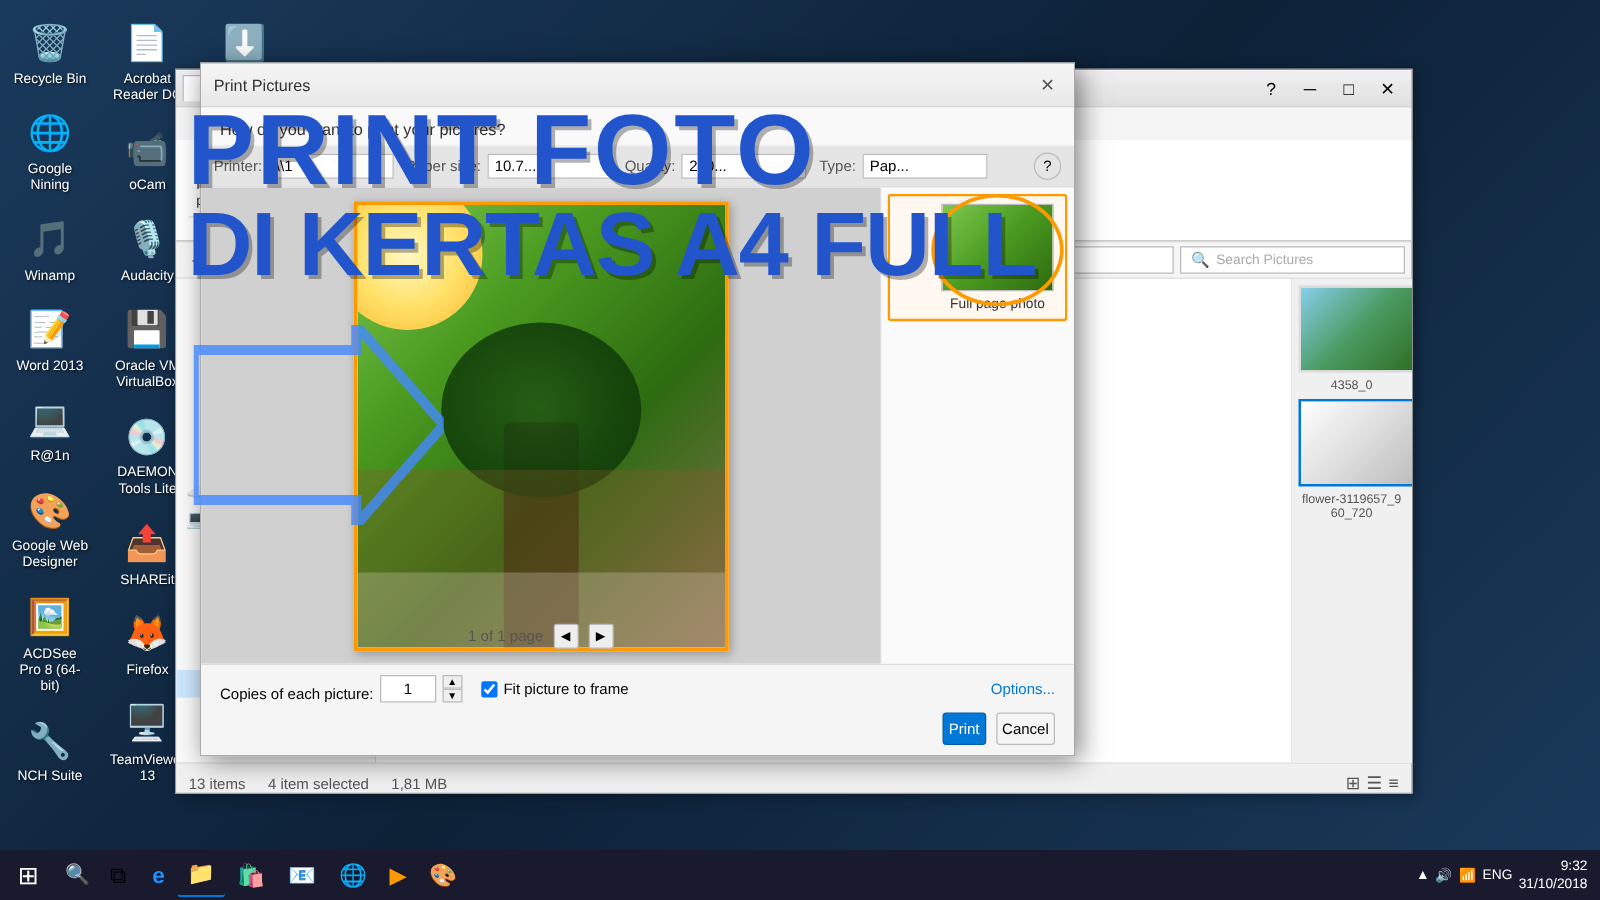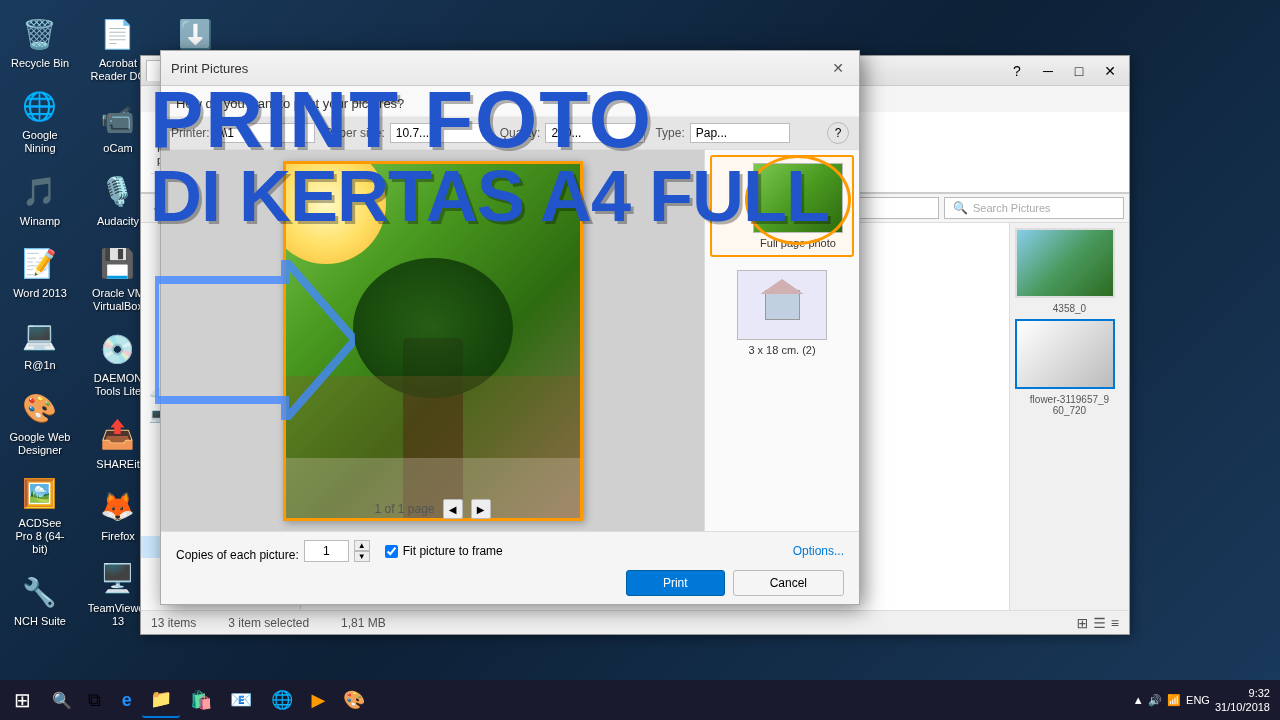--- a/index.html
+++ b/index.html
@@ -277,23 +277,23 @@
     }
     .file-item .fi-icon { font-size: 40px; }
     .file-item .fi-name { font-size: 11px; text-align: center; word-break: break-word; color: #333; }
 
     
     .status-bar {
       height: 24px;
       background: #f0f0f0;
       border-top: 1px solid #ddd;
       display: flex;
-      align-items: center;
+      align-items: flex-end;
       padding: 0 10px;
-      gap: 32px;
+      gap: 18px;
       font-size: 12px;
       color: #555;
     }
 
     
     .print-dialog {
       position: absolute;
       top: 50px;
       left: 160px;
       width: 700px;
@@ -541,21 +541,21 @@
       font-size: 12px;
       margin-left: auto;
       cursor: pointer;
     }
     .footer-buttons {
       display: flex;
       justify-content: flex-end;
       gap: 8px;
     }
     .dialog-btn {
-      padding: 5px 36px;
+      padding: 5px 4px;
       border: 1px solid #bbb;
       border-radius: 3px;
       cursor: pointer;
       font-size: 12px;
       background: #f5f5f5;
     }
     .dialog-btn.primary {
       background: #0078d7;
       color: white;
       border-color: #005fa3;
@@ -650,21 +650,21 @@
     }
     .time-display {
       text-align: right;
       color: white;
       font-size: 11px;
       line-height: 1.3;
     }
 
     
     .thumb-strip {
-      width: 120px;
+      width: 96px;
       background: #f0f0f0;
       border-left: 1px solid #ddd;
       overflow-y: auto;
       padding: 5px;
       display: flex;
       flex-direction: column;
       gap: 5px;
     }
     .thumb-item {
       width: 100px;
@@ -908,21 +908,21 @@
         <div style="font-size:10px; color:#555; text-align:center; word-break:break-all;">4358_0</div>
         <div class="thumb-item selected">
           <div class="thumb-img" style="background: linear-gradient(135deg, #fff, #ddd, #bbb);"></div>
         </div>
         <div style="font-size:10px; color:#555; text-align:center; word-break:break-all;">flower-3119657_9<br>60_720</div>
       </div>
     </div>
 
     <div class="status-bar">
       <span>13 items</span>
-      <span>3 item selected</span>
+      <span>4 item selected</span>
       <span>1,81 MB</span>
       <span style="margin-left:auto; display:flex; gap:5px;">
         <span style="cursor:pointer; font-size:14px;">⊞</span>
         <span style="cursor:pointer; font-size:14px;">☰</span>
         <span style="cursor:pointer; font-size:14px;">≡</span>
       </span>
     </div>
   </div>
 
   <div class="print-dialog">
@@ -978,31 +978,20 @@
             <div style="position:relative;">
               <div class="option-thumb">
                 <div class="option-thumb-img"></div>
               </div>
 
               <div style="position:absolute; top:-8px; left:-8px; right:-8px; bottom:-8px; border: 3px solid #f90; border-radius:50%; pointer-events:none;"></div>
             </div>
             <span class="option-label">Full page photo</span>
           </div>
 
-          <div class="option-item">
-            <div class="option-thumb" style="background: #e8e8f8; position:relative; overflow:visible;">
-
-              <div style="width:100%; height:100%; display:flex; align-items:center; justify-content:center;">
-                <div style="width:35px; height:30px; background: #c0d0e0; border:1px solid #999; position:relative;">
-                  <div style="position:absolute; top:-12px; left:-5px; right:-5px; height:15px; background:#d0b0b0; clip-path: polygon(50% 0%, 0% 100%, 100% 100%);"></div>
-                </div>
-              </div>
-            </div>
-            <span class="option-label">3 x 18 cm. (2)</span>
-          </div>
 
         </div>
       </div>
     </div>
 
     <div class="dialog-footer">
       <div class="footer-options">
         <div class="copies-control">
           <label>Copies of each picture:</label>
           <input class="copies-input" type="text" value="1" style="">

